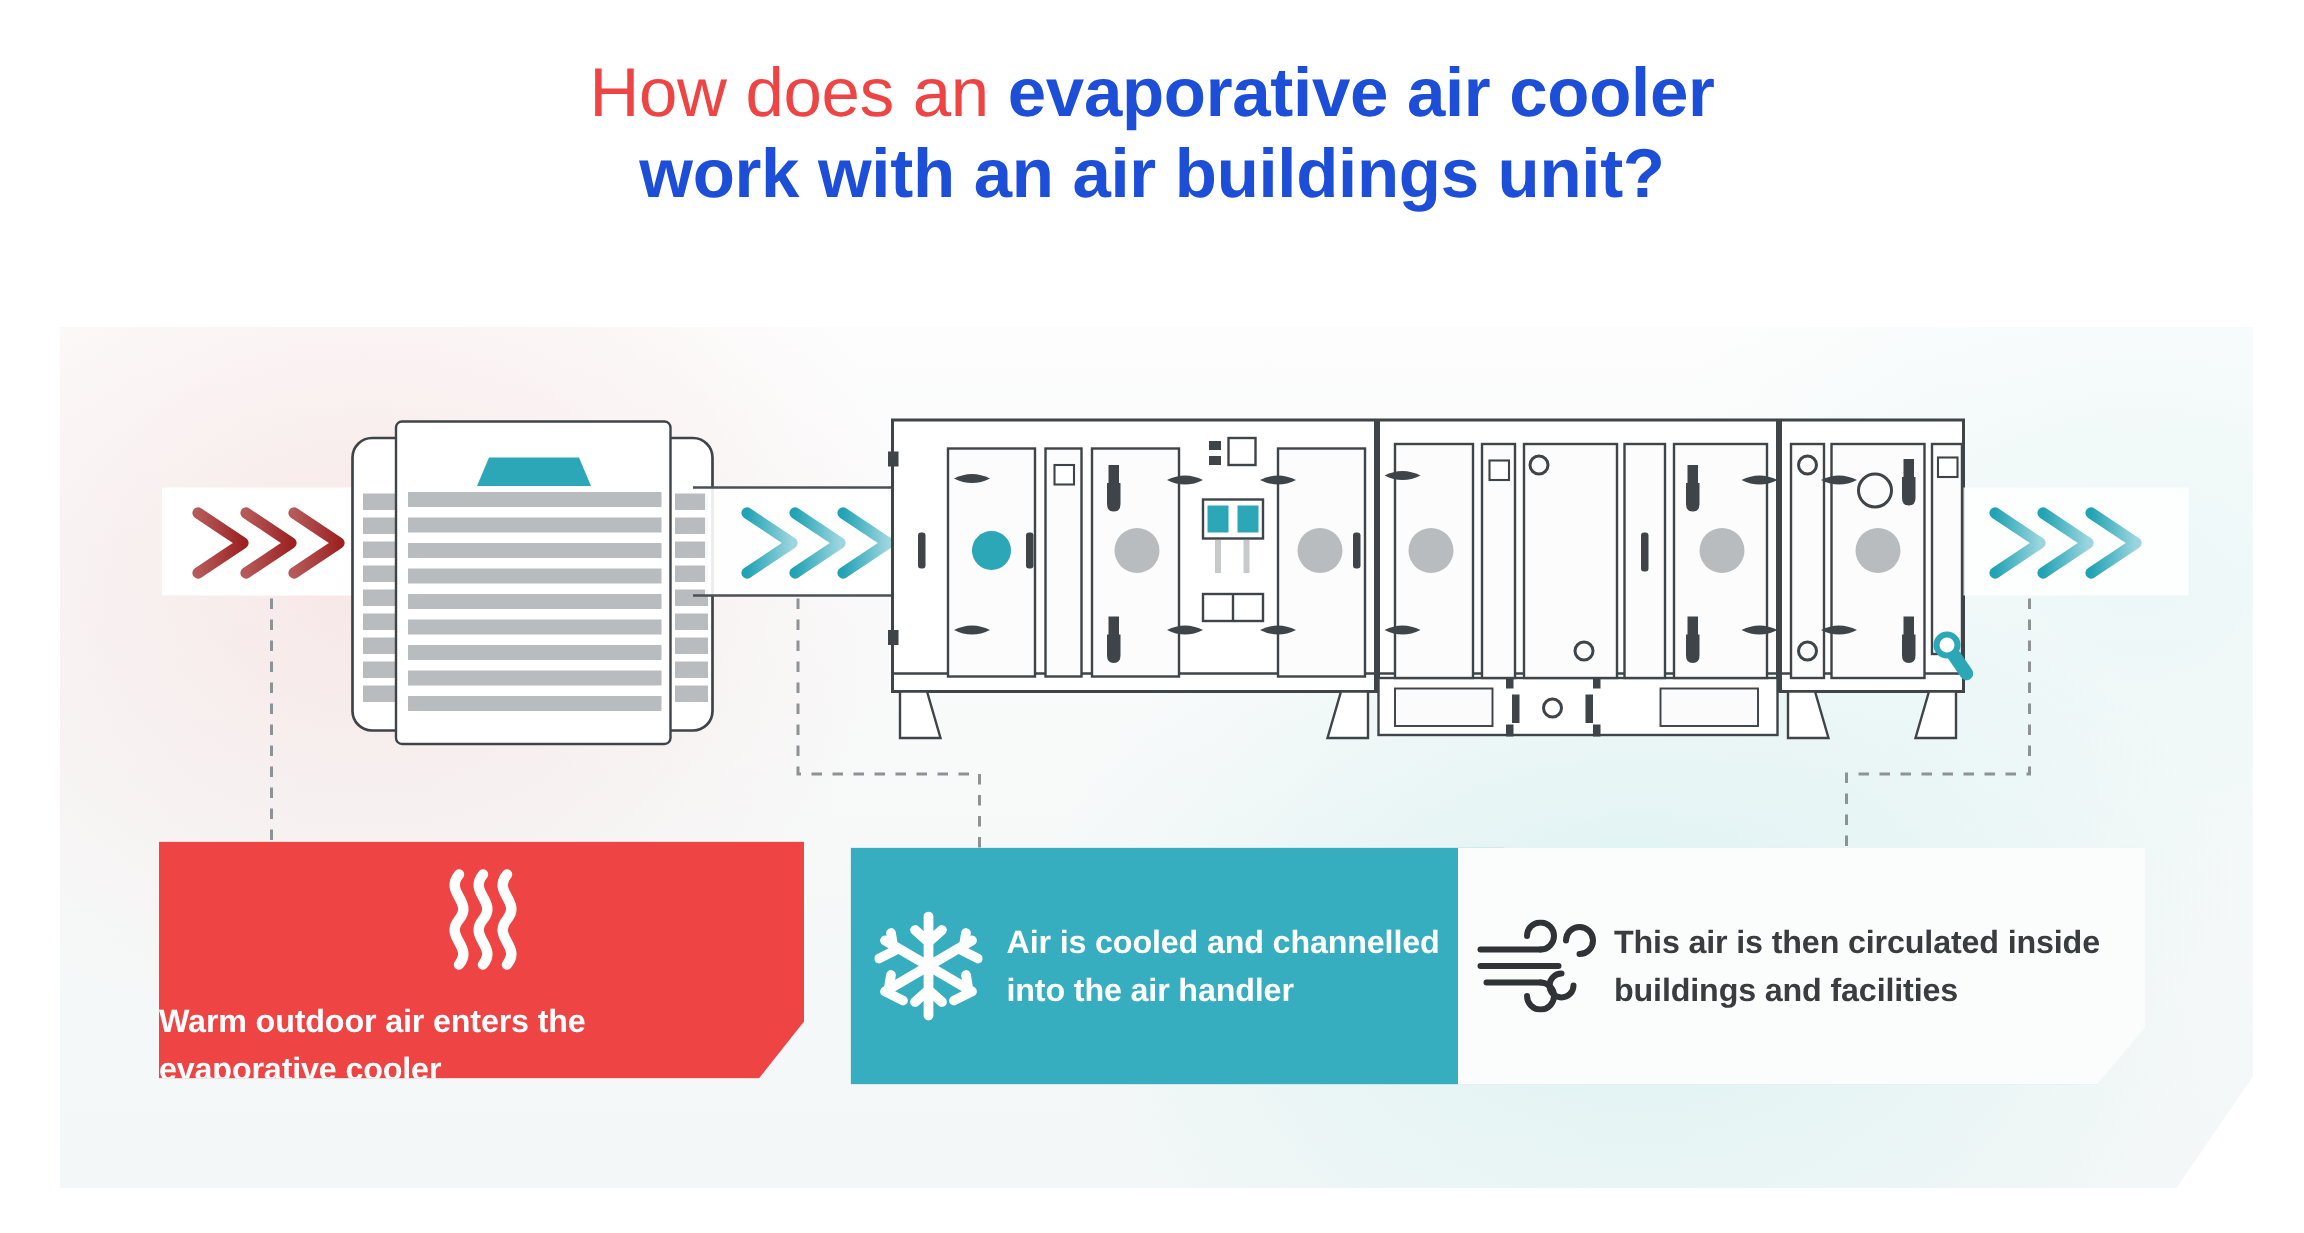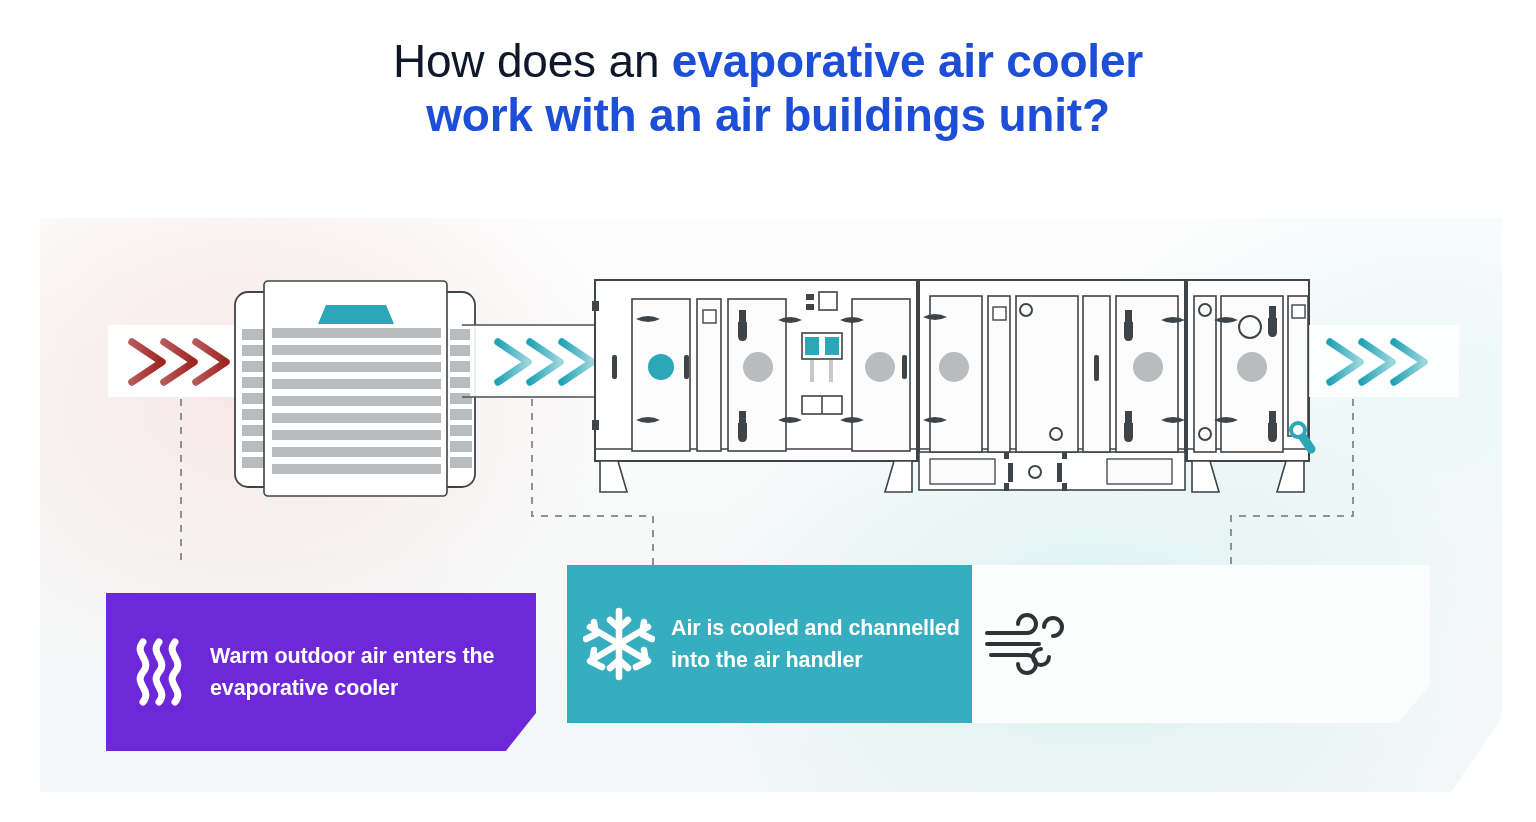--- a/index.html
+++ b/index.html
@@ -16,21 +16,21 @@
     position:absolute;left:0;top:34px;width:1536px;
     text-align:center;
     line-height:1.18;
     color:#3c3f41;
   }
   .title-line{
     font-size:46px;
     letter-spacing:-0.2px;
     white-space:nowrap;
   }
-  .t-light{font-weight:300;color:#0f172a;}
+  .t-light{font-weight:300;color:#ef4444;}
   .t-bold{font-weight:700;color:#1d4ed8;}
 
   
   .panel{
     position:absolute;left:40px;top:218px;width:1462px;height:574px;
     background:
       radial-gradient(ellipse 520px 420px at 14% 30%, rgba(246,224,224,0.72) 0%, rgba(246,230,230,0.0) 72%),
       radial-gradient(ellipse 560px 400px at 72% 72%, rgba(214,240,240,0.80) 0%, rgba(222,243,243,0.0) 72%),
       radial-gradient(ellipse 500px 380px at 95% 30%, rgba(232,246,246,0.75) 0%, rgba(240,250,250,0.0) 70%),
       linear-gradient(180deg,#fdfdfd 0%, #f7f9f9 60%, #f3f7f7 100%);
@@ -65,21 +65,21 @@
   }
   .card-icon{
     width:104px;flex:0 0 104px;
     display:flex;align-items:center;justify-content:center;
   }
   .card-text{
     font-size:21.5px;font-weight:700;line-height:1.5;
     letter-spacing:-0.1px;
     padding-right:22px;
   }
-  #card-warm{left:106px;top:593px;width:430px;height:158px;background:#6d28d9;}
+  #card-warm{left:106px;top:561px;width:430px;height:158px;background:#ef4444;flex-direction:column;}
   #card-warm .card-text{color:#ffffff;}
   #card-cold{left:567px;top:565px;width:436px;height:158px;background:#37AEBF;}
   #card-cold .card-text{color:#ffffff;}
   #card-circ{left:972px;top:565px;width:458px;height:158px;background:#fbfcfc;}
   #card-circ .card-text{color:#3a3d40;}
 </style>
 </head>
 <body>
 
 <div class="title-wrap">
@@ -343,13 +343,14 @@
     <svg width="86" height="62" viewBox="0 0 86 62" xmlns="http://www.w3.org/2000/svg" fill="none" stroke="#2f3336" stroke-width="4" stroke-linecap="round">
       <line x1="6" y1="20" x2="46" y2="20"></line>
       <line x1="6" y1="31" x2="58" y2="31"></line>
       <line x1="10" y1="42" x2="46" y2="42"></line>
       <path d="M46 20 a9 9 0 1 0 -9 -9"></path>
       <path d="M46 42 a9 9 0 1 1 -9 9"></path>
       <path d="M66 31 a9 9 0 1 0 -9 -9" transform="translate(6,-8)"></path>
       <path d="M62 44 a8 8 0 1 1 -8 -8" transform="translate(6,0)"></path>
     </svg>
   </div>
+  <div class="card-text">This air is then circulated inside buildings and facilities</div>
 </div>
 
 </body></html>

